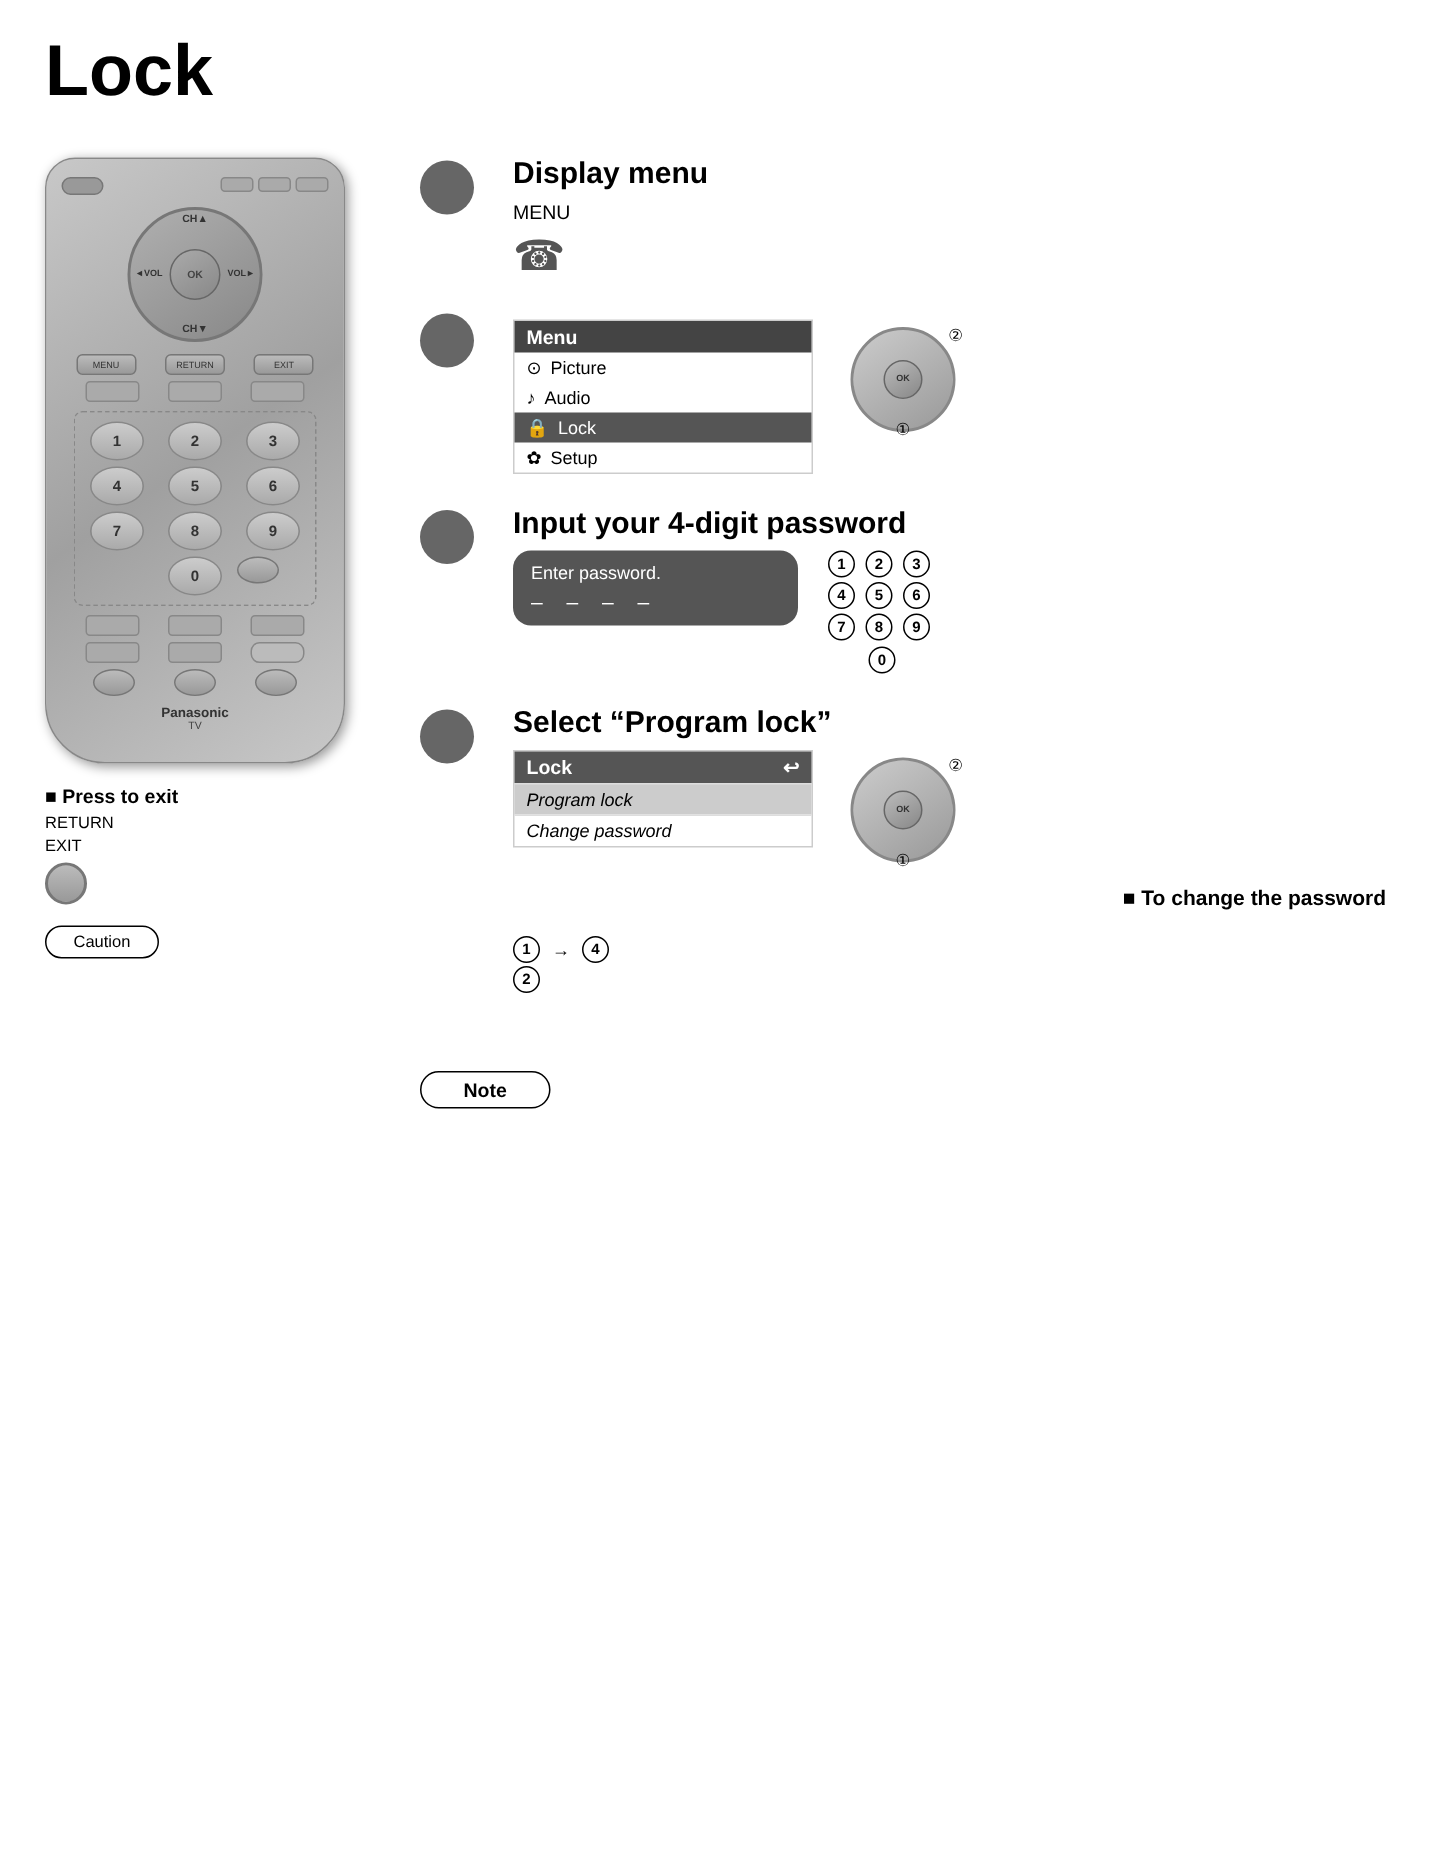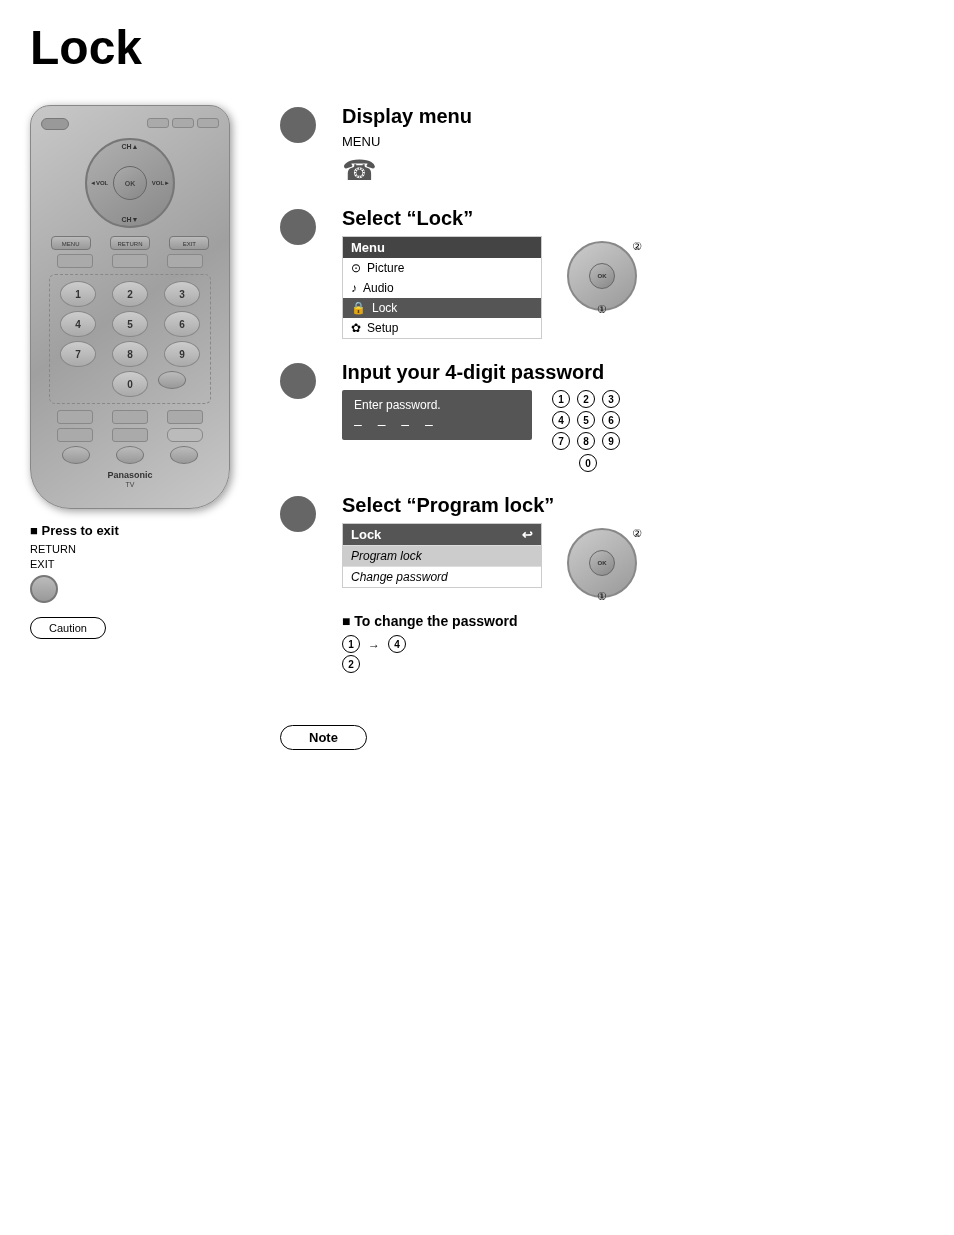--- a/index.html
+++ b/index.html
@@ -339,21 +339,21 @@
       color: #000;
     }
 
     
     .password-screen {
       background: #555;
       color: #fff;
       padding: 8px 12px;
       width: 190px;
       font-size: 12px;
-      border-radius: 2px;
+      border-radius: 12px;
     }
 
     .password-dashes {
       letter-spacing: 6px;
       font-size: 14px;
       margin-top: 4px;
       color: #fff;
     }
 
     
@@ -386,21 +386,22 @@
 
     
     .change-pw-section {
       margin-top: 10px;
     }
 
     .change-pw-title {
       font-size: 14px;
       font-weight: bold;
       color: #000;
-      margin-bottom: 6px;
+      margin-bottom: 18px;
+      text-align: right;
     }
 
     .change-pw-steps {
       display: flex;
       flex-direction: column;
       gap: 2px;
     }
 
     .change-pw-step {
       display: flex;
@@ -568,21 +569,20 @@
         <div class="step-heading">Display menu</div>
         <div class="step-sub">MENU</div>
         <div style="font-size:28px; color:#555; line-height:1;">☎</div>
       </div>
     </div>
 
     
     <div class="step-block">
       <div class="step-circle"></div>
       <div class="step-content">
-        <div class="step-heading">Select “Lock”</div>
         <div class="step-inline-row">
 
           <div class="tv-menu-box">
             <div class="tv-menu-header">Menu</div>
             <div class="tv-menu-item">
               <span class="item-icon">⊙</span>
               <span>Picture</span>
             </div>
             <div class="tv-menu-item">
               <span class="item-icon">♪</span>

